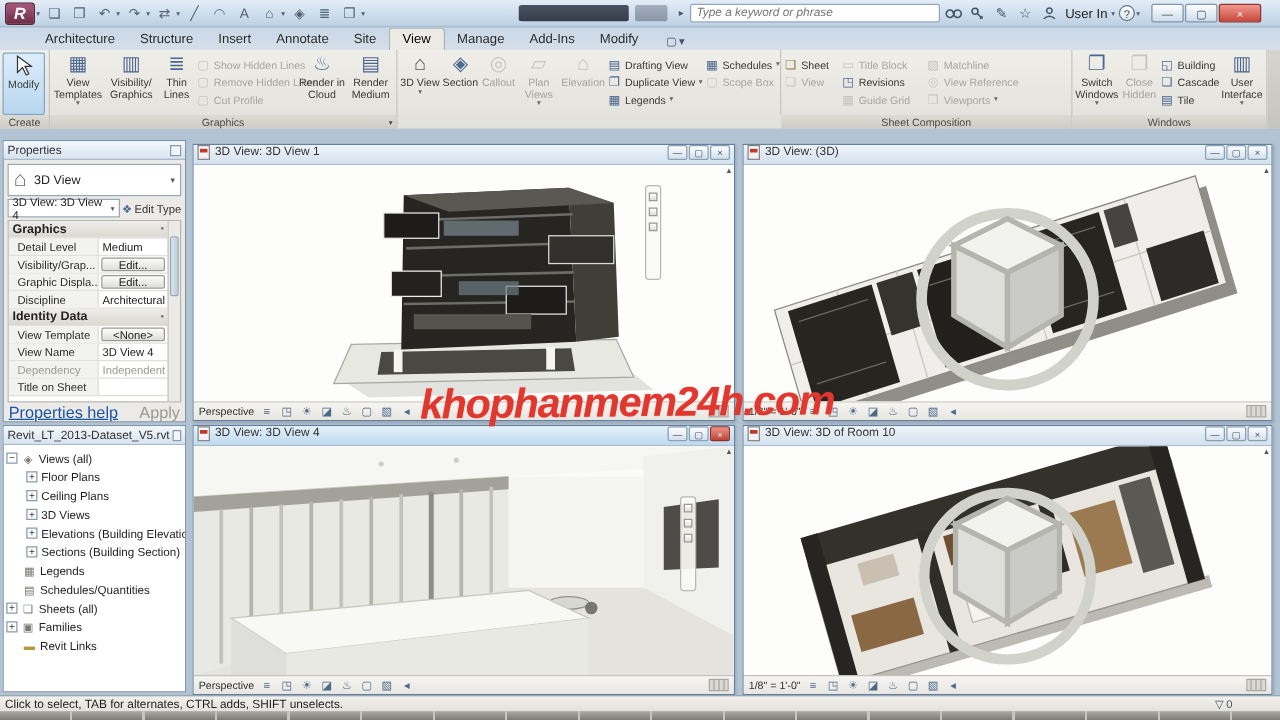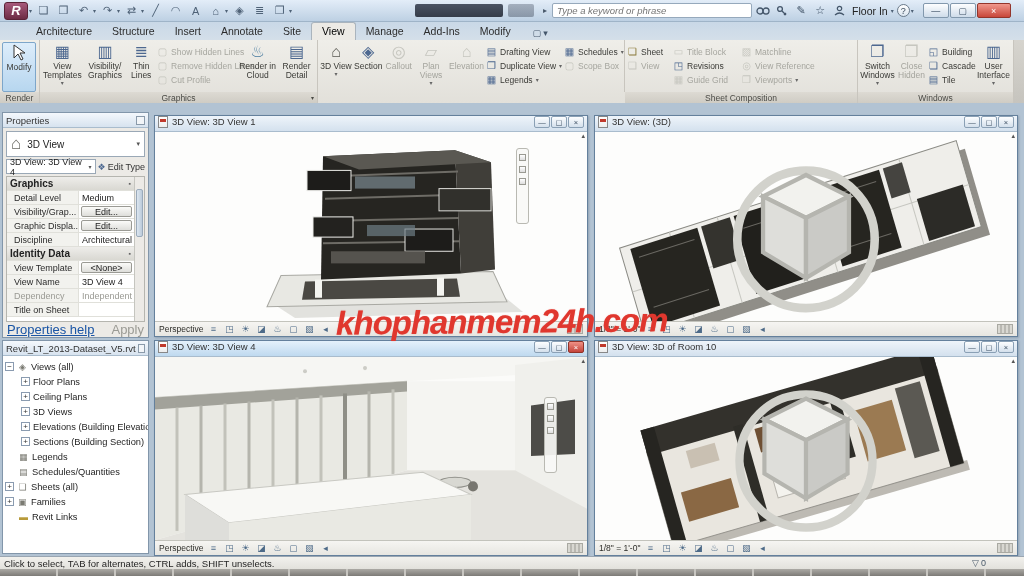--- a/index.html
+++ b/index.html
@@ -164,21 +164,21 @@
       </svg>
     </span>
   <span class="tbico">✎</span>
   <span class="tbico">☆</span>
   <span class="tbico">
       <svg width="11" height="11" viewBox="0 0 11 11">
         <circle cx="5.5" cy="3.5" r="2.2" fill="none" stroke="#44566a" stroke-width="1.2"></circle>
         <path d="M1 10 Q5.5 6 10 10" fill="none" stroke="#44566a" stroke-width="1.2"></path>
       </svg>
     </span>
-  <span class="signin">Floor In</span>
+  <span class="signin">User In</span>
   <span class="qcaret">▾</span>
   <span class="helpc">?</span>
   <span class="qcaret">▾</span>
   <span class="winbtns">
     <span class="wb">—</span>
     <span class="wb">▢</span>
     <span class="wb close">×</span>
   </span>
 </div>
 
@@ -202,21 +202,21 @@
 
   <div class="rpanel" style="left:0;width:40px">
     <div class="rb modbtn">
       <span class="ric"><svg width="14" height="17" viewBox="0 0 14 17">
             <polygon points="2,1 2,14 6,10 9,16 11,15 8,9 13,9" fill="#fff" stroke="#333" stroke-width="1"></polygon>
           </svg></span>
       <span>Modify</span>
     </div>
   </div>
   <div class="rlabel" style="left:0;width:40px">
-      <span>Render</span>
+      <span>Create</span>
     </div>
 
   <div class="rpanel" style="left:40px;width:278px">
     <div class="rb" style="width:44px">
       <span class="ric">▦</span>
       <span>View Templates</span>
       <span class="rcaret">▾</span>
     </div>
     <div class="rb" style="width:44px">
       <span class="ric">▥</span>
@@ -239,21 +239,21 @@
           <span class="ric">▢</span>
           <span>Cut Profile</span>
         </div>
     </div>
     <div class="rb" style="width:40px">
       <span class="ric" style="color:#4a7ca0">♨</span>
       <span>Render in Cloud</span>
     </div>
     <div class="rb" style="width:40px">
       <span class="ric">▤</span>
-      <span>Render Detail</span>
+      <span>Render Medium</span>
     </div>
   </div>
   <div class="rlabel" style="left:40px;width:278px">
       <span>Graphics</span>
       <span style="position:absolute;right:3px;font-size:6px">▾</span>
     </div>
 
   <div class="rpanel" style="left:318px;width:307px">
     <div class="rb" style="width:36px">
       <span class="ric" style="color:#5a5a54">⌂</span>

